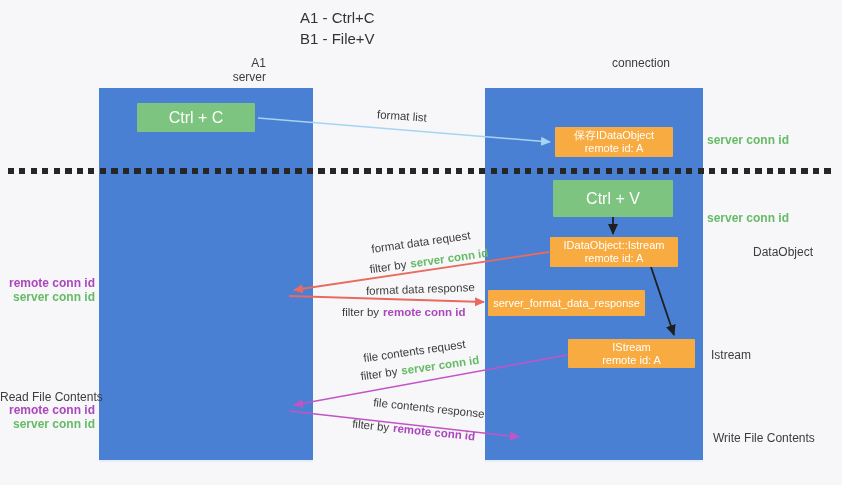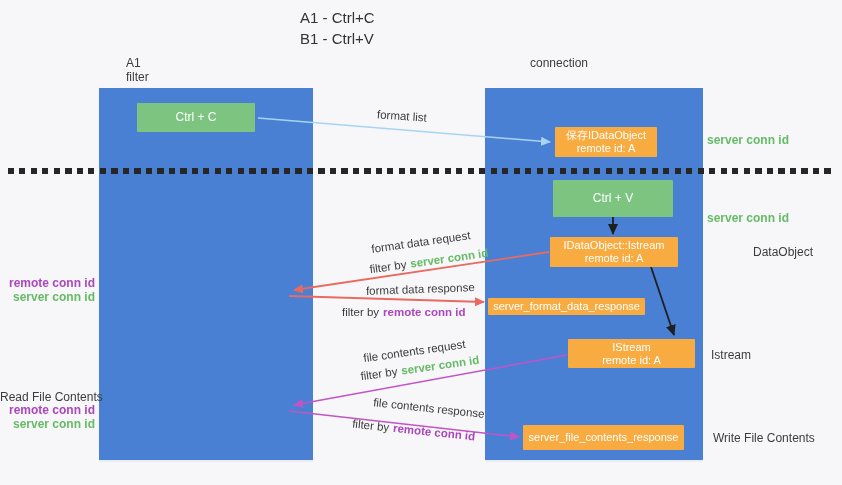--- a/index.html
+++ b/index.html
@@ -11,21 +11,21 @@
   body{
     width:842px;height:485px;position:relative;background:#f7f7f9;
     font-family:"Liberation Sans",sans-serif;overflow:hidden;
   }
   .canvas{position:absolute;inset:0}
   .title{
     position:absolute;left:300px;top:7px;width:240px;text-align:left;
     font-size:15px;line-height:21px;color:#333;
   }
   .col-header{
-    position:absolute;top:56px;width:140px;text-align:left;
+    position:absolute;top:56px;width:140px;text-align:right;
     font-size:12px;line-height:14px;color:var(--text-dark);
   }
   .lane{
     position:absolute;top:88px;height:372px;background:var(--column-blue);
     border-bottom:2px solid #e9edf8;
   }
   .lane-left{left:99px;width:214px}
   .lane-right{left:485px;width:218px}
   .dotted{
     position:absolute;left:8px;right:8px;top:168px;height:6px;
@@ -34,46 +34,46 @@
   .arrows{position:absolute;left:0;top:0;pointer-events:none}
   .st-blue{stroke:var(--arrow-lightblue);stroke-width:1.6}
   .st-red{stroke:var(--arrow-red);stroke-width:1.8}
   .st-mag{stroke:var(--arrow-magenta);stroke-width:1.6}
   .st-blk{stroke:var(--arrow-black);stroke-width:1.8}
   .node{
     position:absolute;display:flex;flex-direction:column;align-items:center;
     justify-content:center;color:#fff;font-size:11px;line-height:13px;
     text-align:center;border-radius:1px;white-space:nowrap;
   }
-  .node.green{background:var(--node-green);font-size:12px}
+  .node.green{background:var(--node-green);font-size:16px}
   .node.orange{background:var(--node-orange)}
   .flabel{
     position:absolute;font-size:11.5px;color:var(--text-dark);white-space:nowrap;
   }
   .side{
     position:absolute;font-size:12px;color:var(--text-dark);white-space:nowrap;
   }
   .side.stack{width:95px;text-align:right;line-height:13.5px}
   .green-text{color:var(--text-green);font-weight:bold}
   .purple-text{color:var(--text-purple);font-weight:bold}
   .fval{margin-left:4px}
 </style>
 </head>
 <body>
 
 <div class="canvas">
 
   <div class="title">
     <div>A1 - Ctrl+C</div>
-    <div>B1 - Ctrl+V</div>
+    <div>B1 - File+V</div>
   </div>
 
   <div class="col-header" style="left:126px">
     <div>A1</div>
-    <div>filter</div>
+    <div>server</div>
   </div>
   <div class="col-header" style="left:530px">
     <div>connection</div>
   </div>
 
   <div class="lane lane-left"></div>
   <div class="lane lane-right"></div>
 
   <div class="dotted"></div>
 
@@ -97,40 +97,37 @@
     <line class="st-red" x1="549" y1="252" x2="294" y2="290" marker-end="url(#ah-red)"></line>
     <line class="st-red" x1="289" y1="296" x2="484" y2="302" marker-end="url(#ah-red)"></line>
     <line class="st-blk" x1="651" y1="267" x2="674" y2="335" marker-end="url(#ah-blk)"></line>
     <line class="st-mag" x1="567" y1="355" x2="294" y2="405" marker-end="url(#ah-mag)"></line>
     <line class="st-mag" x1="289" y1="411" x2="519" y2="437" marker-end="url(#ah-mag)"></line>
   </svg>
 
   <div class="node green" style="left:137px;top:103px;width:118px;height:29px">
     <span>Ctrl + C</span>
   </div>
-  <div class="node orange" style="left:555px;top:127px;width:102px;height:30px">
+  <div class="node orange" style="left:555px;top:127px;width:118px;height:30px">
     <span>保存IDataObject</span>
     <span>remote id: A</span>
   </div>
   <div class="node green" style="left:553px;top:180px;width:120px;height:37px">
     <span>Ctrl + V</span>
   </div>
   <div class="node orange" style="left:550px;top:237px;width:128px;height:30px">
     <span>IDataObject::Istream</span>
     <span>remote id: A</span>
   </div>
-  <div class="node orange" style="left:488px;top:298px;width:157px;height:17px">
+  <div class="node orange" style="left:488px;top:290px;width:157px;height:26px">
     <span>server_format_data_response</span>
   </div>
   <div class="node orange" style="left:568px;top:339px;width:127px;height:29px">
     <span>IStream</span>
     <span>remote id: A</span>
-  </div>
-  <div class="node orange" style="left:523px;top:425px;width:161px;height:25px">
-    <span>server_file_contents_response</span>
   </div>
 
   <div class="flabel" style="left:377px;top:110px;transform:rotate(4deg)">format list</div>
 
   <div class="flabel" style="left:371px;top:236px;transform:rotate(-8deg)">format data request</div>
   <div class="flabel" style="left:369px;top:255px;transform:rotate(-8deg)">
     <span>filter by</span><span class="green-text fval">server conn id</span>
   </div>
 
   <div class="flabel" style="left:366px;top:283px;transform:rotate(-2deg)">format data response</div>

